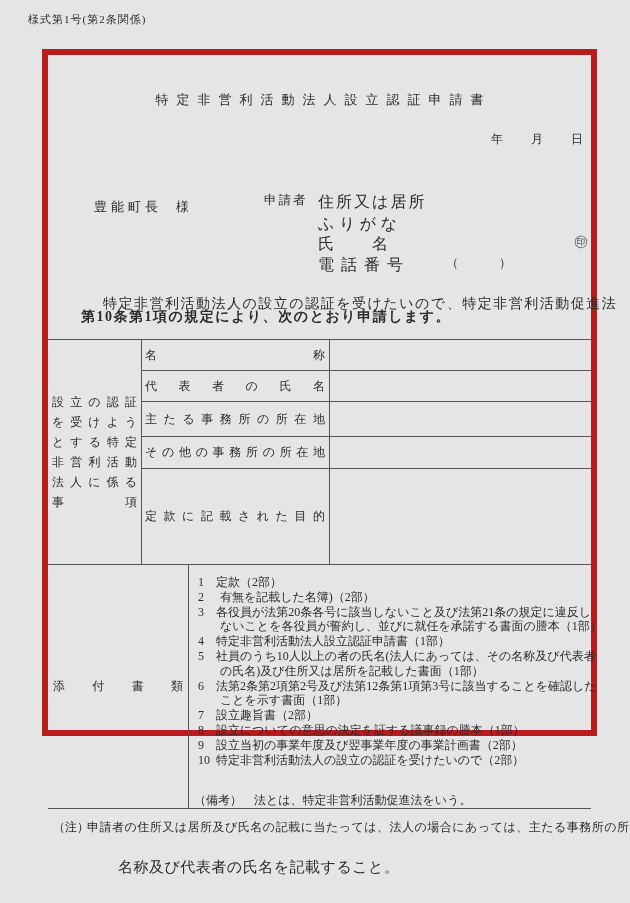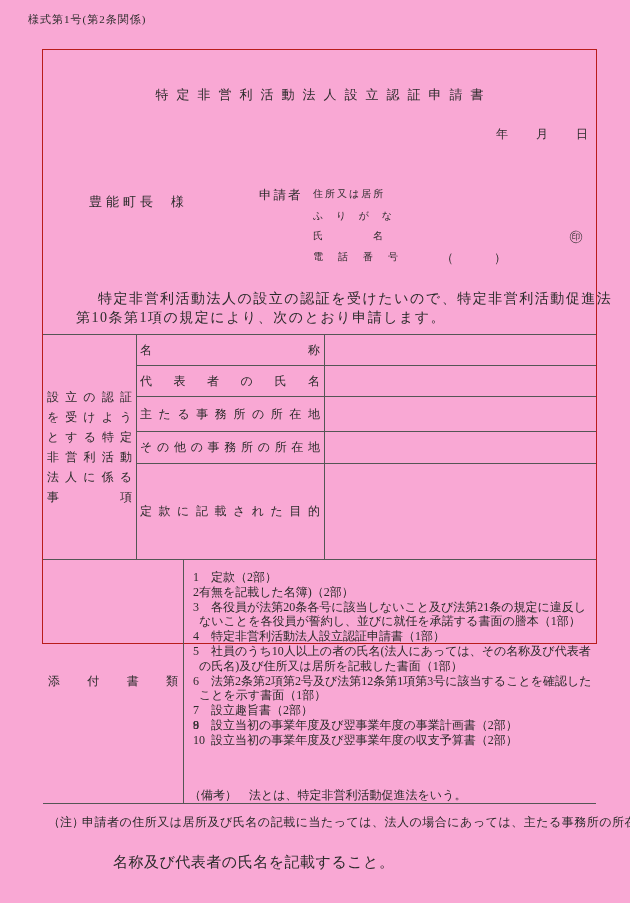--- a/index.html
+++ b/index.html
@@ -1,49 +1,49 @@
 <!DOCTYPE html>
 <html><head>
 <meta charset="utf-8">
 <style>
   html,body{margin:0;padding:0;}
   .page{
     position:relative;
     width:630px;height:903px;
-    background:#f9a8d4;
+    background:#e5e5e5;
     color:#2b2b2b;
     font-family:"Liberation Serif","DejaVu Serif",serif;
     overflow:hidden;
   }
   .abs{position:absolute;}
   .form-code{left:28px;top:12px;font-size:11px;letter-spacing:1px;}
   .outer-box{
-    left:42px;top:49px;width:555px;height:595px;
-    border:1px solid #b91c1c;box-sizing:border-box;
+    left:42px;top:49px;width:555px;height:687px;
+    border:6px solid #b91c1c;box-sizing:border-box;
   }
   
   .doc-title{
     left:0;right:0;top:36px;text-align:center;
     font-size:13px;letter-spacing:8px;text-indent:8px;white-space:nowrap;
   }
   .date-line{right:8px;top:76px;display:flex;gap:28px;font-size:12px;}
   .addressee{left:46px;top:143px;font-size:13px;letter-spacing:4px;white-space:nowrap;text-align:center;}
   .addressee .honorific{margin-left:14px;}
   .applicant-label{left:216px;top:137px;font-size:12.5px;letter-spacing:2px;}
-  .fld{font-size:10px;letter-spacing:2px;white-space:nowrap;}
+  .fld{font-size:16px;letter-spacing:2px;white-space:nowrap;}
   .fld-address{left:270px;top:137px;}
   .fld-furigana{left:270px;top:159px;width:81px;}
   .fld-name{left:270px;top:179px;width:72px;}
   .seal{left:526px;top:178px;font-size:14px;}
   .fld-phone{left:270px;top:200px;width:87px;}
   .paren-open{left:398px;top:200px;font-size:12.5px;}
   .paren-close{left:451px;top:200px;font-size:12.5px;}
   .body-line{font-size:14px;white-space:nowrap;letter-spacing:1.5px;}
   .body-line1{left:55px;top:240px;}
-  .body-line2{left:33px;top:259px;}
+  .body-line2{left:33px;top:253px;font-weight:bold;}
   
   .hline{left:0;right:0;height:1px;background:#555;}
   .hline-part{left:93px;right:0;height:1px;background:#555;}
   .vline{width:1px;background:#555;}
   .v-135{left:93px;top:284px;height:225px;}
   .v-323{left:281px;top:284px;height:225px;}
   .v-182{left:140px;top:509px;height:244px;}
   .h-284{top:284px;} .h-509{top:509px;} .h-753{top:753px;}
   .h-315{top:315px;} .h-346{top:346px;} .h-381{top:381px;} .h-413{top:413px;}
   
@@ -56,21 +56,21 @@
   .row-label{left:97px;width:180px;height:14px;line-height:14px;font-size:12px;}
   .row-label-0{top:293px;} .row-label-1{top:324px;} .row-label-2{top:357px;}
   .row-label-3{top:390px;} .row-label-4{top:454px;}
   .value-cell{left:282px;width:273px;background:transparent;}
   .vc-0{top:285px;height:30px;} .vc-1{top:316px;height:30px;}
   .vc-2{top:347px;height:34px;} .vc-3{top:382px;height:31px;}
   .vc-4{top:414px;height:95px;}
   .att-label{left:5px;top:624px;width:130px;height:14px;line-height:14px;font-size:12px;}
   .att-list{left:140px;top:520px;width:414px;font-size:12px;}
   .att-line{position:relative;line-height:14.8px;padding-left:28px;white-space:nowrap;}
-  .att-line.cont{padding-left:16px;}
+  .att-line.cont{padding-left:32px;}
   .att-num{position:absolute;left:10px;top:0;}
   .remark{left:146px;top:737px;font-size:12px;white-space:nowrap;}
   .note-label{left:5px;top:764px;font-size:12px;}
   .note-line1{left:39px;top:764px;font-size:12px;white-space:nowrap;letter-spacing:0.5px;}
   .note-line2{left:70px;top:803px;font-size:15px;white-space:nowrap;letter-spacing:0.5px;}
 </style>
 </head>
 <body>
 
 <div class="page">
@@ -236,23 +236,23 @@
         <div class="att-line"><span class="att-num">2</span></div>
         <div class="att-line cont"><span>有無を記載した名簿)（2部）</span></div>
         <div class="att-line"><span class="att-num">3</span><span>各役員が法第20条各号に該当しないこと及び法第21条の規定に違反し</span></div>
         <div class="att-line cont"><span>ないことを各役員が誓約し、並びに就任を承諾する書面の謄本（1部）</span></div>
         <div class="att-line"><span class="att-num">4</span><span>特定非営利活動法人設立認証申請書（1部）</span></div>
         <div class="att-line"><span class="att-num">5</span><span>社員のうち10人以上の者の氏名(法人にあっては、その名称及び代表者</span></div>
         <div class="att-line cont"><span>の氏名)及び住所又は居所を記載した書面（1部）</span></div>
         <div class="att-line"><span class="att-num">6</span><span>法第2条第2項第2号及び法第12条第1項第3号に該当することを確認した</span></div>
         <div class="att-line cont"><span>ことを示す書面（1部）</span></div>
         <div class="att-line"><span class="att-num">7</span><span>設立趣旨書（2部）</span></div>
-        <div class="att-line"><span class="att-num">8</span></div>
+        <div class="att-line"><span class="att-num">8</span><span>設立についての意思の決定を証する議事録の謄本（1部）</span></div>
         <div class="att-line"><span class="att-num">9</span><span>設立当初の事業年度及び翌事業年度の事業計画書（2部）</span></div>
-        <div class="att-line"><span class="att-num">10</span><span>設立当初の事業年度及び翌事業年度の収支予算書（2部）</span></div>
+        <div class="att-line"><span class="att-num">10</span><span>特定非営利活動法人の設立の認証を受けたいので（2部）</span></div>
       </div>
     <div class="abs remark">（備考）　法とは、特定非営利活動促進法をいう。</div>
 
     <div class="abs note-label">（注）</div>
     <div class="abs note-line1">申請者の住所又は居所及び氏名の記載に当たっては、法人の場合にあっては、主たる事務所の所在地、</div>
     <div class="abs note-line2">名称及び代表者の氏名を記載すること。</div>
 
   </div>
 </div>
 

